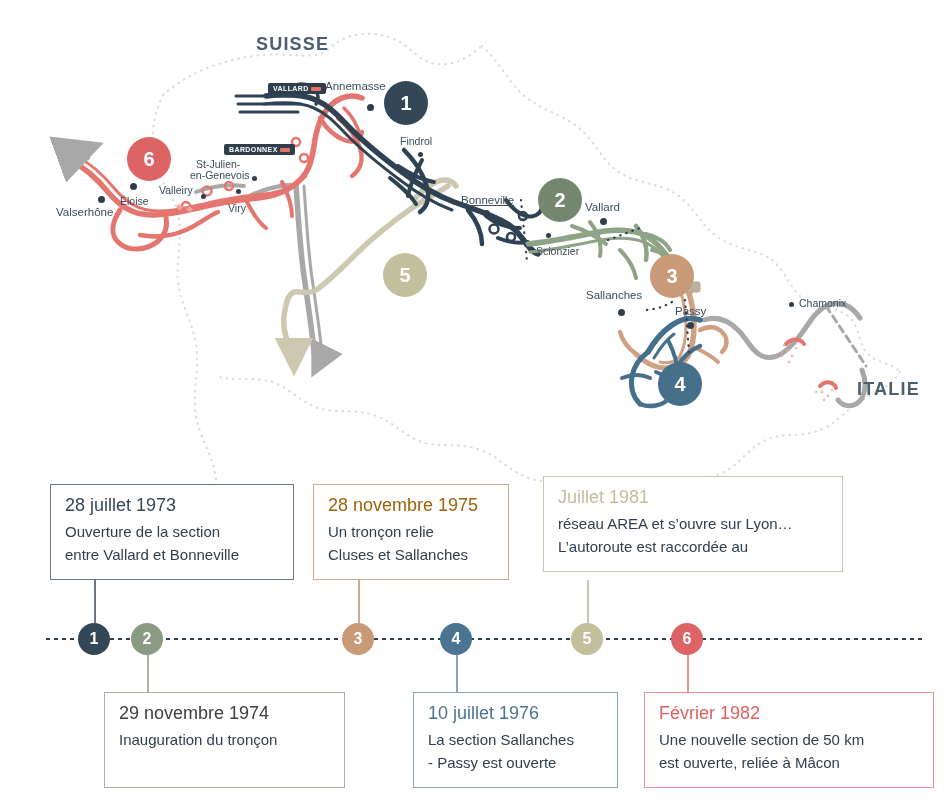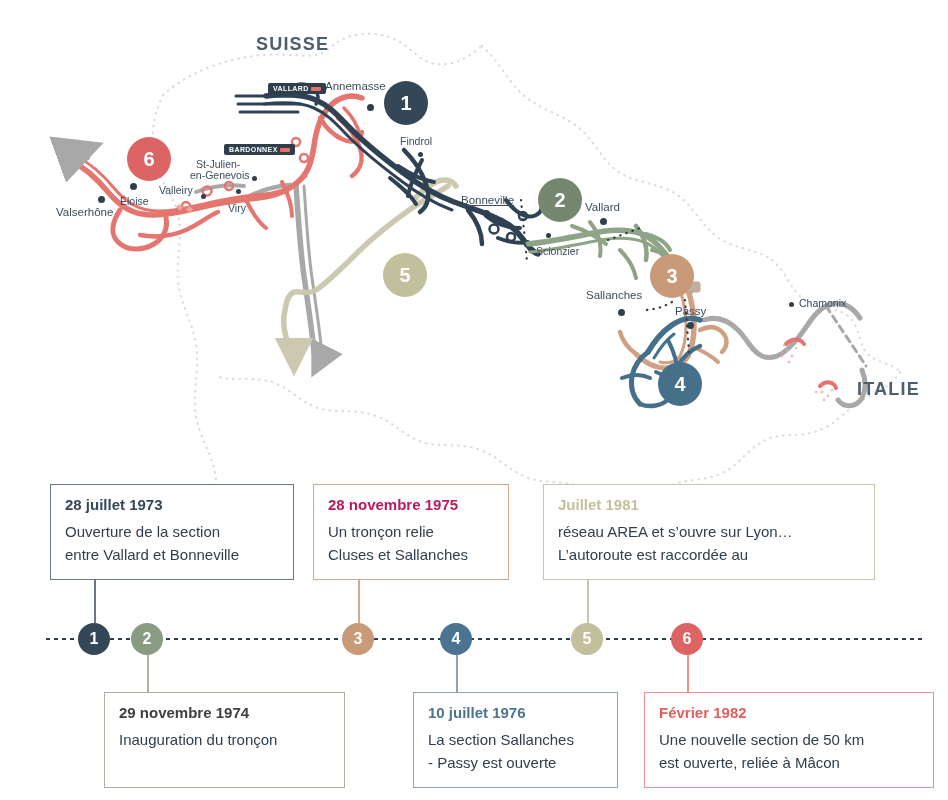--- a/index.html
+++ b/index.html
@@ -130,22 +130,22 @@
     width: 1.5px;
   }
   .tl-card {
     position: absolute;
     border: 1px solid #999;
     background: #ffffff;
     padding: 11px 14px 13px 14px;
     box-sizing: border-box;
   }
   .tl-card .date {
-    font-size: 15px;
-    font-weight: bold;
+    font-size: 18px;
+    font-weight: normal;
     margin-bottom: 6px;
     line-height: 18px;
   }
   .tl-card .desc {
     font-size: 15px;
     color: #2f3e4d;
     line-height: 23px;
   }
   .tl-card .desc span { display: block; }
 </style>
@@ -403,36 +403,36 @@
   </div>
 
   <div class="tl-card" style="left:104px; top:222px; width:241px; height:96px; border-color:#a9b3a2;">
     <div class="date" style="color:#404040;">29 novembre 1974</div>
     <div class="desc">
       <span>Inauguration du tronçon</span>
     </div>
   </div>
 
   <div class="tl-card" style="left:313px; top:14px; width:196px; height:96px; border-color:#d2ab8c;">
-    <div class="date" style="color:#be185d;">28 novembre 1975</div>
+    <div class="date" style="color:#a16207;">28 novembre 1975</div>
     <div class="desc">
       <span>Un tronçon relie</span>
       <span>Cluses et Sallanches</span>
     </div>
   </div>
 
   <div class="tl-card" style="left:413px; top:222px; width:205px; height:96px; border-color:#8aa5b7;">
     <div class="date" style="color:#4a7491;">10 juillet 1976</div>
     <div class="desc">
       <span>La section Sallanches</span>
       <span>- Passy est ouverte</span>
     </div>
   </div>
 
-  <div class="tl-card" style="left:543px; top:14px; width:332px; height:96px; border-color:#c7c7ae;">
+  <div class="tl-card" style="left:543px; top:6px; width:300px; height:96px; border-color:#c7c7ae;">
     <div class="date" style="color:#c2bf9d;">Juillet 1981</div>
     <div class="desc">
       <span>réseau AREA et s’ouvre sur Lyon…</span>
       <span>L’autoroute est raccordée au</span>
     </div>
   </div>
 
   <div class="tl-card" style="left:644px; top:222px; width:290px; height:96px; border-color:#e8938e;">
     <div class="date" style="color:#e0605f;">Février 1982</div>
     <div class="desc">

